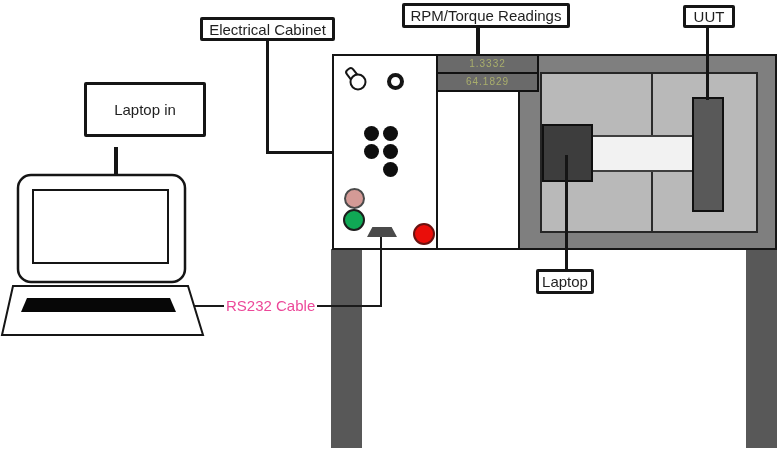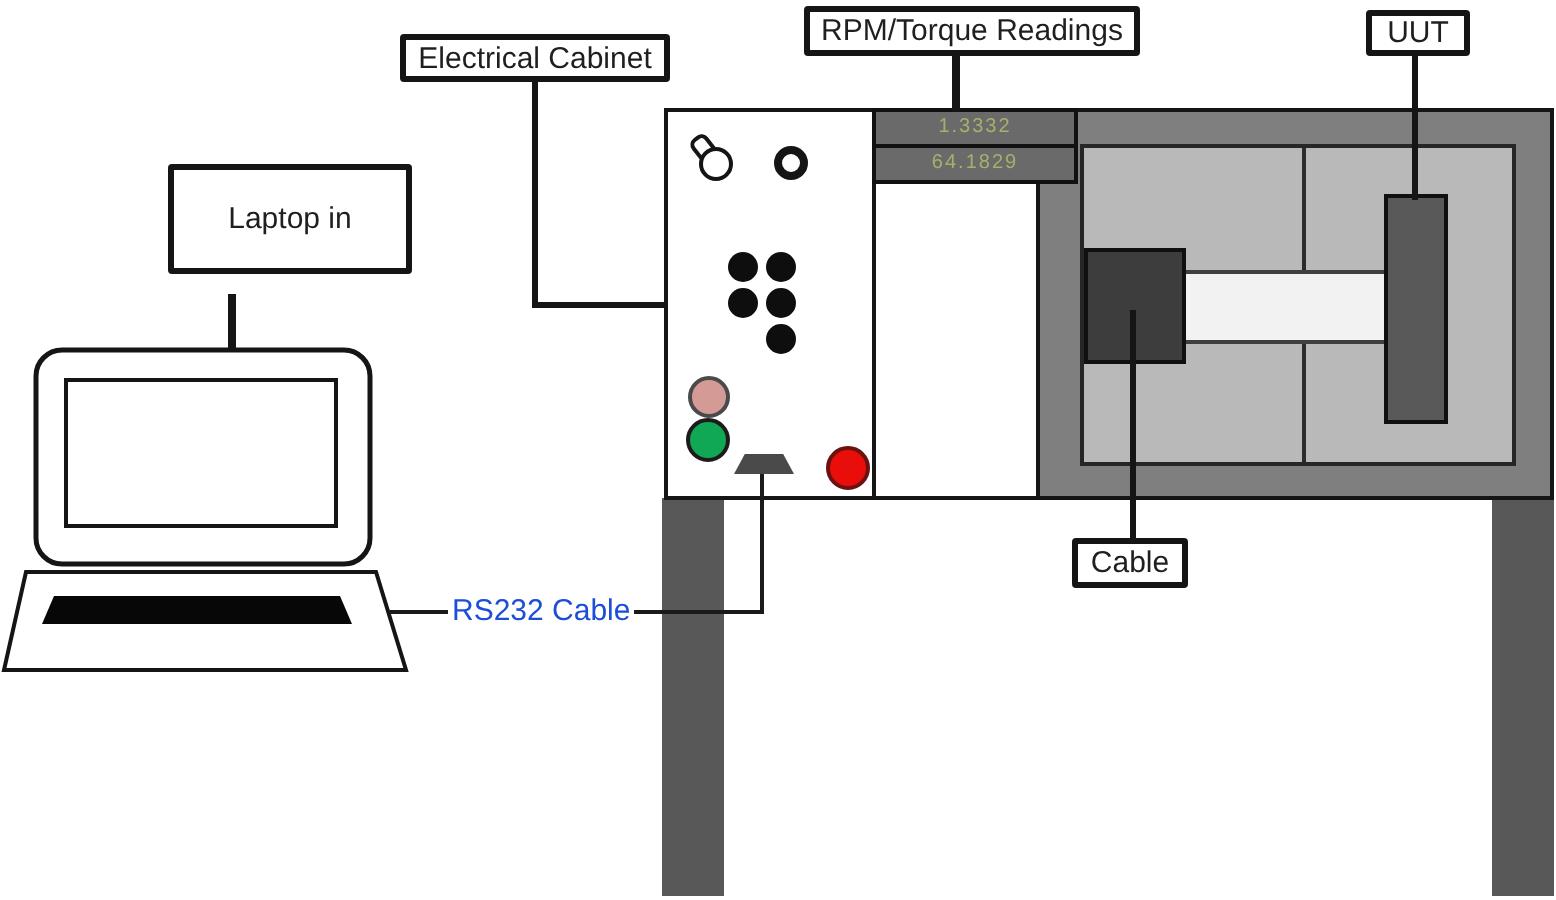--- a/index.html
+++ b/index.html
@@ -29,21 +29,21 @@
   .cabinet{left:332px;top:54px;width:106px;height:196px;background:#ffffff;border:2px solid #151515;}
   .display-col{left:436px;top:54px;width:84px;height:196px;background:#ffffff;border:2px solid #151515;}
   .display-row{
     position:absolute;left:436px;width:103px;height:20px;background:#6a6a6a;
     border:2px solid #111111;box-sizing:border-box;color:#a9ae6c;
     font-size:10px;line-height:16px;text-align:center;letter-spacing:1px;z-index:20;
   }
   .ring{left:387px;top:73px;width:17px;height:17px;border:4px solid #151515;border-radius:50%;background:#ffffff;}
   .trap{left:367px;top:227px;width:30px;height:10px;background:#4a4a4a;
         clip-path:polygon(18% 0,82% 0,100% 100%,0 100%);}
-  .rs232-text{position:absolute;left:226px;top:297px;font-size:15px;color:#1d4ed8;z-index:40;}
+  .rs232-text{position:absolute;left:226px;top:297px;font-size:15px;color:#ec4899;z-index:40;}
 </style>
 </head>
 <body>
 
 <div id="stage">
 
   <div class="leg" style="left:331px;"></div>
   <div class="leg" style="left:746px;"></div>
 
   <div class="abs bench"></div>
@@ -94,18 +94,18 @@
   </svg>
 
   <div class="thin" style="left:195px;top:305px;width:29px;height:2px;"></div>
   <div class="thin" style="left:317px;top:305px;width:64px;height:2px;"></div>
   <div class="thin" style="left:380px;top:237px;width:2px;height:70px;"></div>
   <div class="rs232-text">RS232 Cable</div>
 
   <div class="lbl" style="left:402px;top:3px;width:168px;height:25px;">RPM/Torque Readings</div>
   <div class="lbl" style="left:200px;top:17px;width:135px;height:24px;">Electrical Cabinet</div>
   <div class="lbl" style="left:683px;top:5px;width:52px;height:23px;text-align:center;">UUT</div>
-  <div class="lbl" style="left:536px;top:269px;width:58px;height:25px;">Cable</div>
+  <div class="lbl" style="left:536px;top:269px;width:58px;height:25px;">Laptop</div>
   <div class="lbl" style="left:55px;top:82px;width:122px;height:55px;flex-direction:column;margin-left:29px;">
     <span>Laptop in</span>
   </div>
 
 </div>
 
 </body></html>

